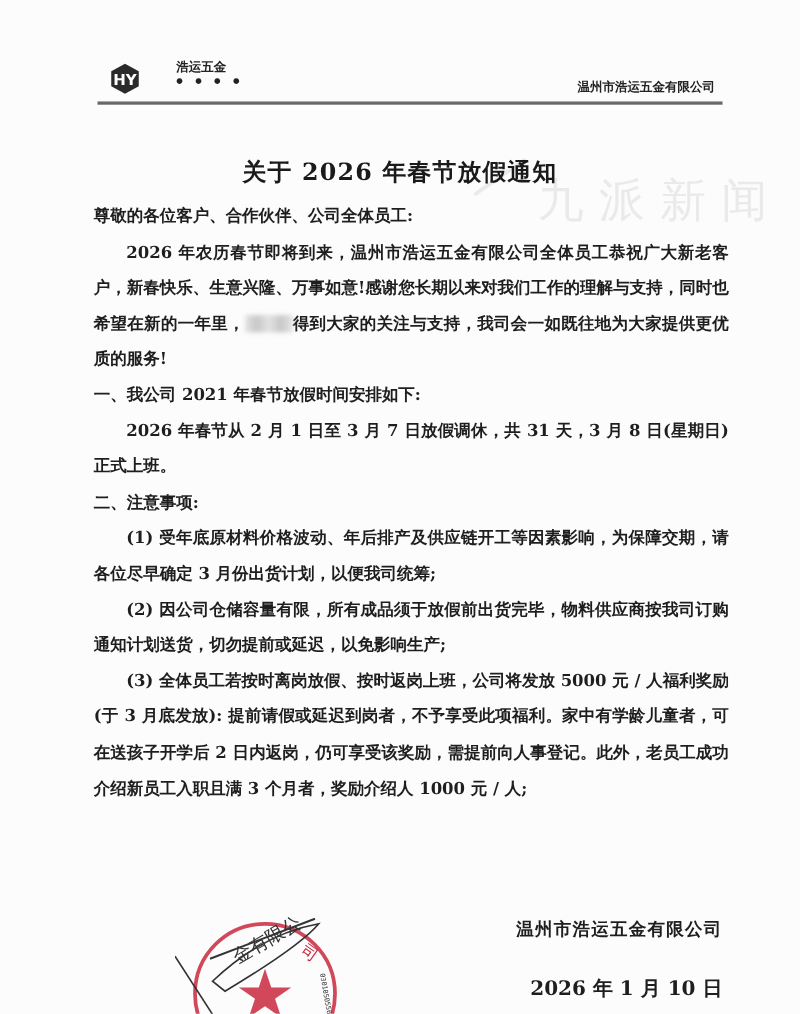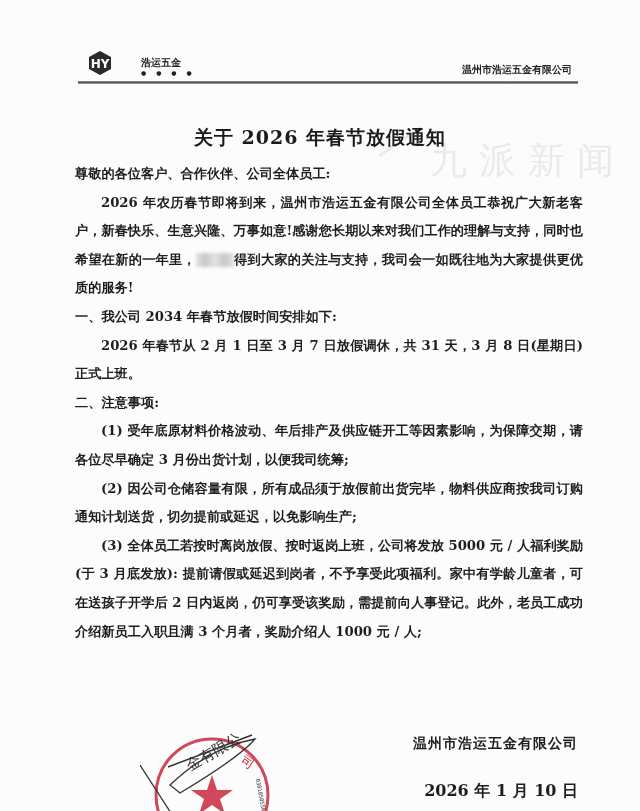--- a/index.html
+++ b/index.html
@@ -19,21 +19,21 @@
     position: absolute;
     left: 0; top: 0;
     width: 640px; height: 811px;
     background: #fcfcfc;
   }
   
   .logo {
     position: absolute;
     left: 88px; top: 50px;
     display: flex;
-    align-items: flex-end;
+    align-items: flex-start;
     gap: 4px;
   }
   .logo-mark {
     width: 24px; height: 26px;
     position: relative;
   }
   .logo-mark svg { display: block; }
   .logo-text {
     display: flex;
     flex-direction: column;
@@ -167,21 +167,21 @@
   <div class="header-rule"></div>
 
   <div class="watermark-slash"></div>
   <div class="watermark">九派新闻</div>
 
   <div class="title">关于 2026 年春节放假通知</div>
 
   <div class="body-text">
     <p>尊敬的各位客户、合作伙伴、公司全体员工:</p>
     <p class="indent"><span>2026 年农历春节即将到来，温州市浩运五金有限公司全体员工恭祝广大新老客户，新春快乐、生意兴隆、万事如意!感谢您长期以来对我们工作的理解与支持，同时也希望在新的一年里，</span><span class="blur"></span><span>得到大家的关注与支持，我司会一如既往地为大家提供更优质的服务!</span></p>
-    <p>一、我公司 2034 年春节放假时间安排如下:</p>
+    <p>一、我公司 2021 年春节放假时间安排如下:</p>
     <p class="indent">2026 年春节从 2 月 1 日至 3 月 7 日放假调休，共 31 天，3 月 8 日(星期日)正式上班。</p>
     <p>二、注意事项:</p>
     <p class="indent">(1) 受年底原材料价格波动、年后排产及供应链开工等因素影响，为保障交期，请各位尽早确定 3 月份出货计划，以便我司统筹;</p>
     <p class="indent">(2) 因公司仓储容量有限，所有成品须于放假前出货完毕，物料供应商按我司订购通知计划送货，切勿提前或延迟，以免影响生产;</p>
     <p class="indent">(3) 全体员工若按时离岗放假、按时返岗上班，公司将发放 5000 元 / 人福利奖励 (于 3 月底发放): 提前请假或延迟到岗者，不予享受此项福利。家中有学龄儿童者，可在送孩子开学后 2 日内返岗，仍可享受该奖励，需提前向人事登记。此外，老员工成功介绍新员工入职且满 3 个月者，奖励介绍人 1000 元 / 人;</p>
   </div>
 
   <div class="stamp">
     <svg width="130" height="130" viewBox="0 0 130 130">
       <circle cx="72" cy="68" r="56" fill="none" stroke="#c8283c" stroke-width="3" opacity="0.85"></circle>

